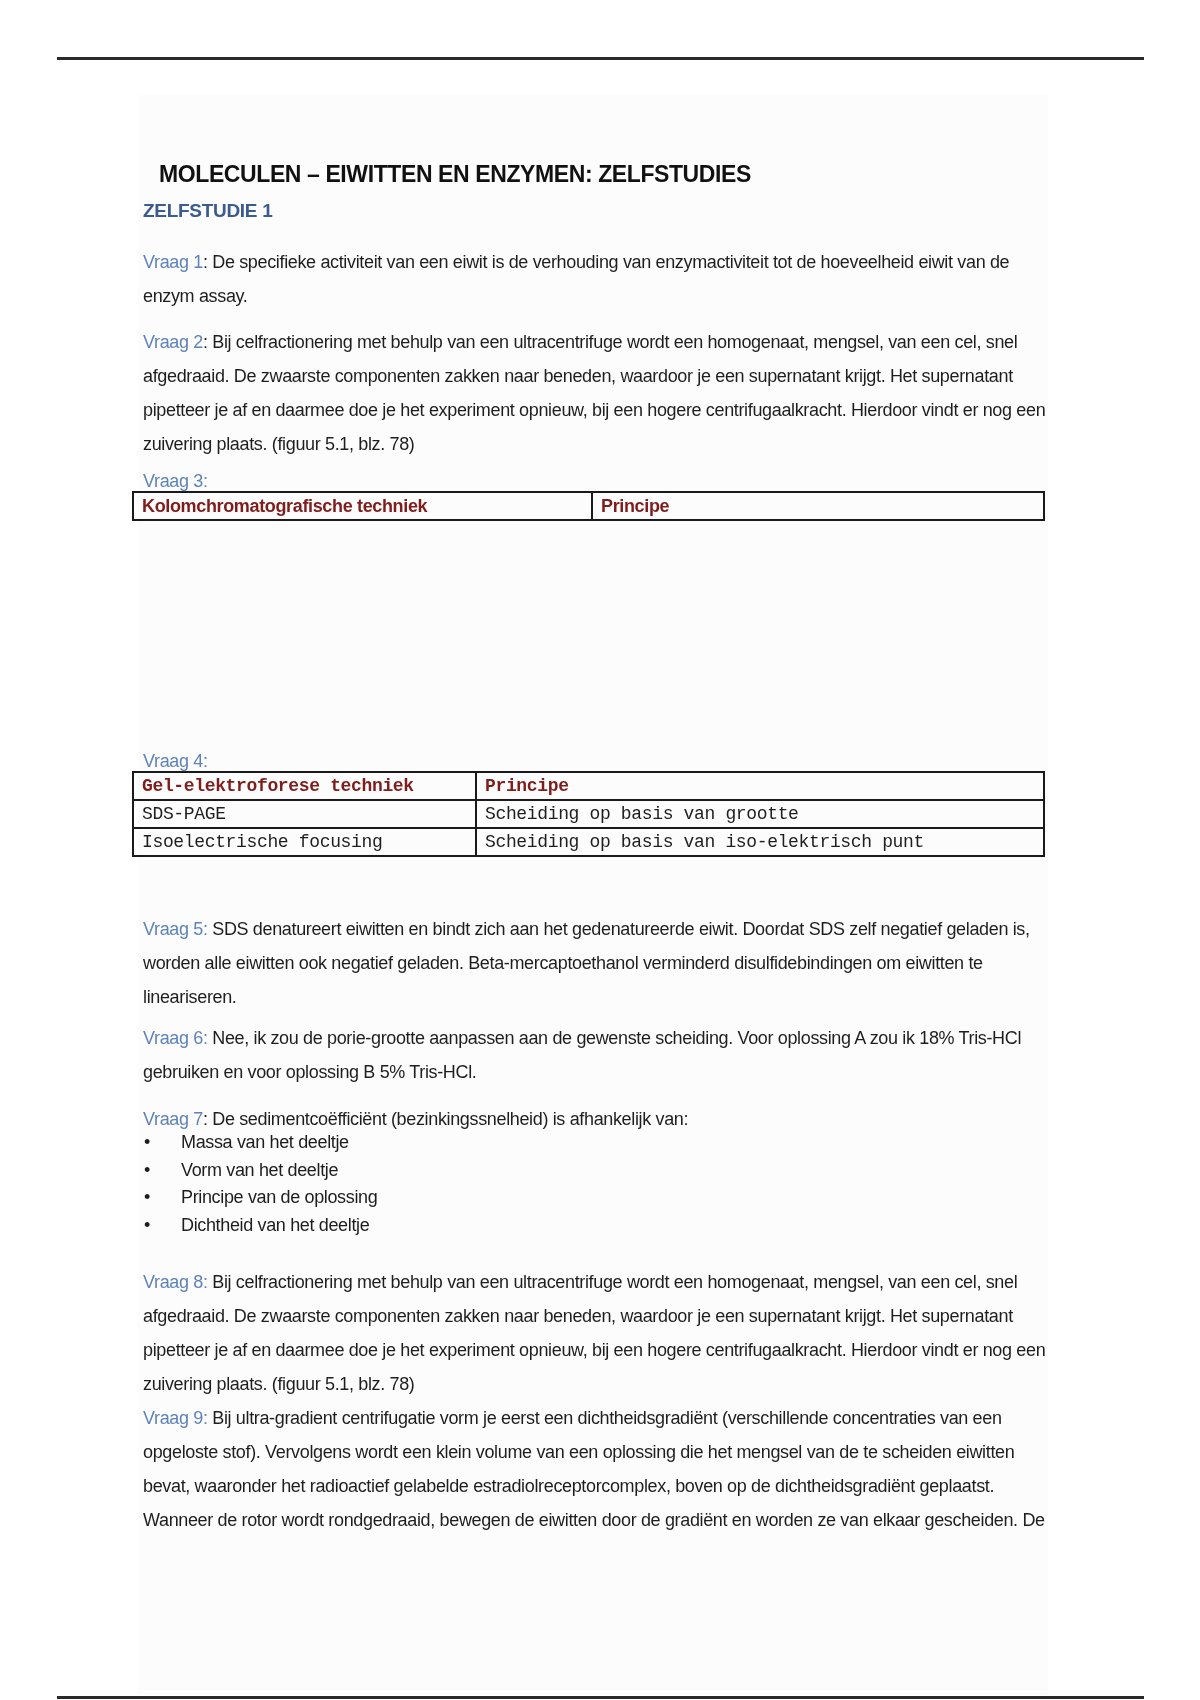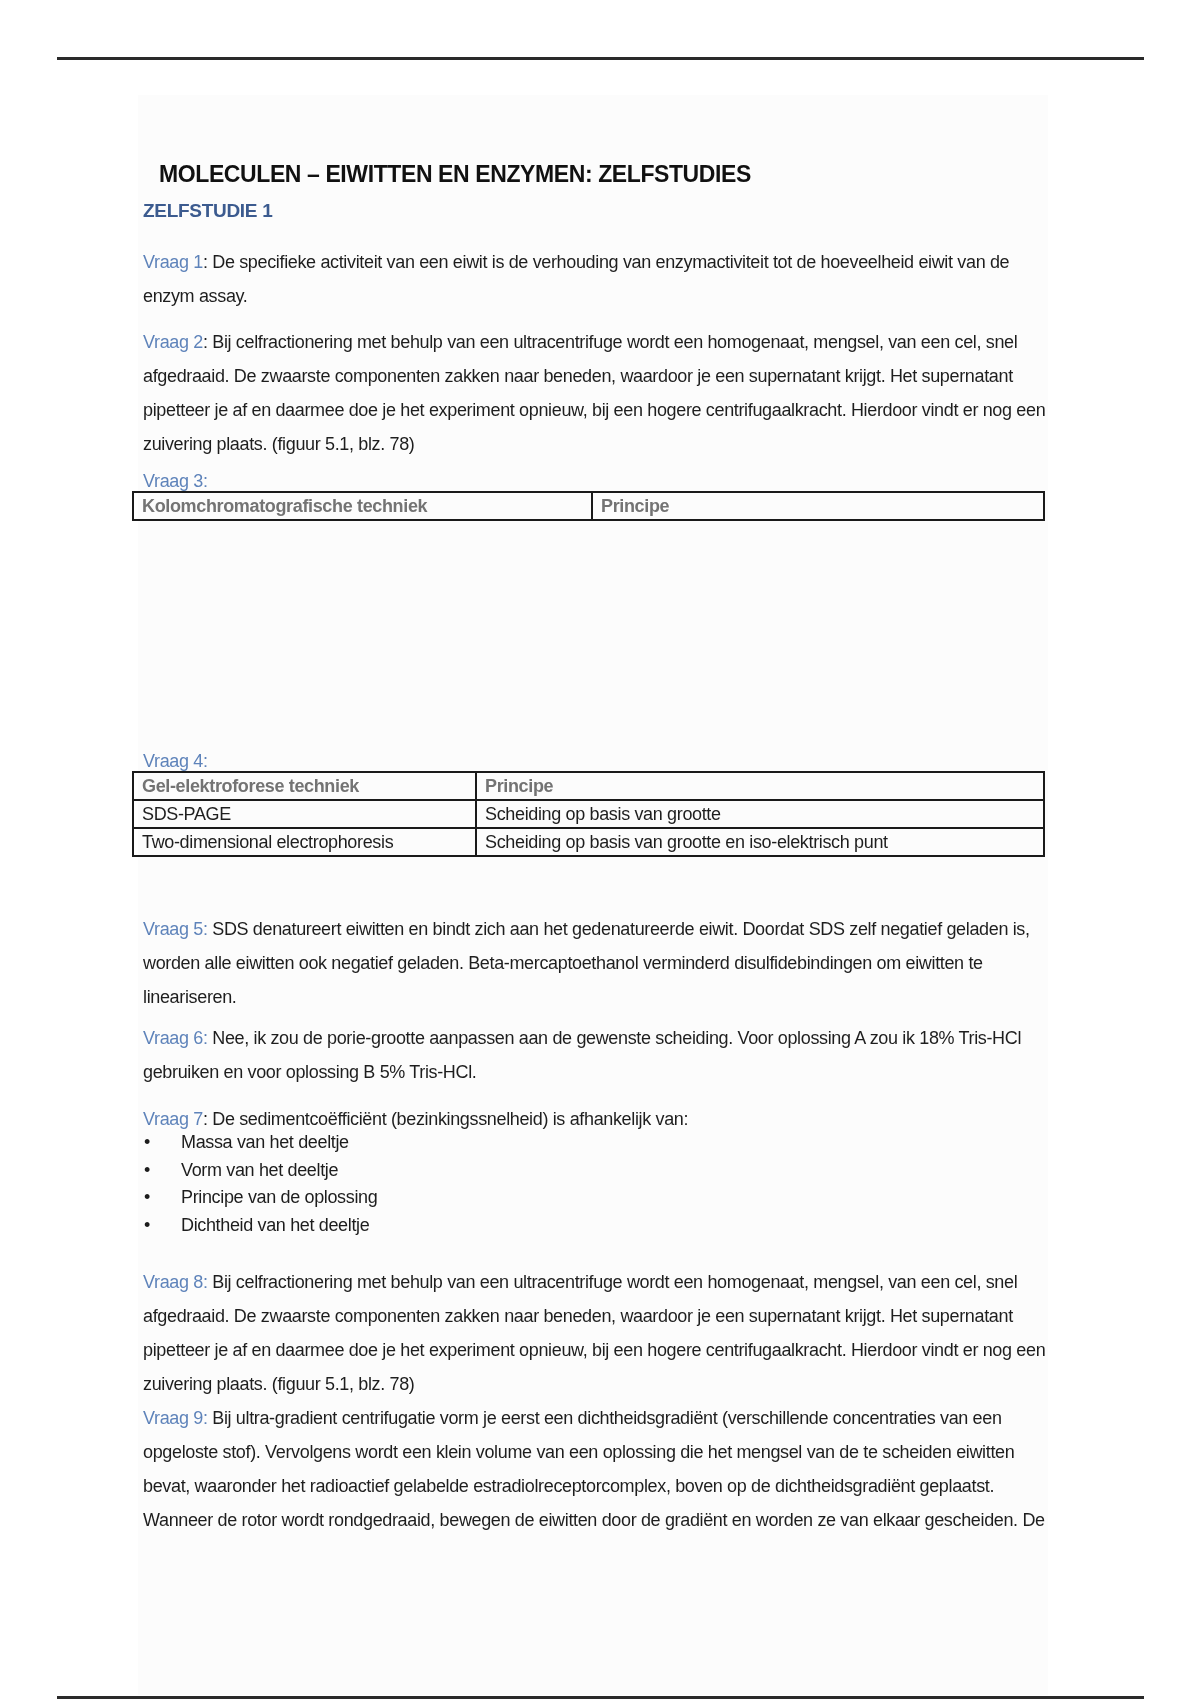--- a/index.html
+++ b/index.html
@@ -16,24 +16,24 @@
   .doc-title { position: absolute; left: 143px; top: 145px; font-size: 23px; font-weight: bold; letter-spacing: -0.4px; color: #111; margin: 16px; }
   .section-title { position: absolute; left: 143px; top: 200px; font-size: 19px; font-weight: bold; color: #3c5b8f; letter-spacing: -0.3px; margin: 0; }
 
   .para { position: absolute; left: 143px; width: 920px; font-size: 18px; line-height: 34px; margin: 0; letter-spacing: -0.35px; color: #1e1e1e; }
   .q-label { color: #5e83ba; }
 
   table.doc-table { position: absolute; border-collapse: collapse; font-size: 18px; letter-spacing: -0.35px; color: #1e1e1e; }
   table.doc-table td, table.doc-table th {
     border: 2px solid #1a1a1a; padding: 0 8px; text-align: left; vertical-align: top; line-height: 26px;
   }
-  table.doc-table th { font-weight: bold; color: #737373; }
+  table.doc-table th { font-weight: bold; color: #7f1d1d; }
   #t1 { left: 132px; top: 491px; width: 913px; }
   #t1 col.c1 { width: 459px; }
-  #t2 { left: 132px; top: 771px; width: 913px; }
+  #t2 { left: 132px; top: 771px; width: 913px; font-family: Liberation Mono, monospace; }
   #t2 col.c1 { width: 343px; }
 
   ul.bullets { position: absolute; left: 143px; top: 1122px; margin: 0; padding: 0; list-style: none; font-size: 18px; line-height: 27.5px; letter-spacing: -0.35px; }
   ul.bullets li { position: relative; padding-left: 38px; }
   ul.bullets li .dot { position: absolute; left: 1px; top: 0; }
 </style>
 </head>
 <body>
 
 <div class="rule top"></div>
@@ -75,22 +75,22 @@
       <th>Gel-elektroforese techniek</th>
       <th>Principe</th>
     </tr>
   </thead>
   <tbody>
     <tr>
       <td>SDS-PAGE</td>
       <td>Scheiding op basis van grootte</td>
     </tr>
     <tr>
-      <td>Two-dimensional electrophoresis</td>
-      <td>Scheiding op basis van grootte en iso-elektrisch punt</td>
+      <td>Isoelectrische focusing</td>
+      <td>Scheiding op basis van iso-elektrisch punt</td>
     </tr>
   </tbody>
 </table>
 
 <p class="para" style="top:912px"><span class="q-label">Vraag 5:</span><span> </span><span>SDS denatureert eiwitten en bindt zich aan het gedenatureerde eiwit. Doordat SDS zelf negatief geladen is, worden alle eiwitten ook negatief geladen. Beta-mercaptoethanol verminderd disulfidebindingen om eiwitten te lineariseren.</span></p>
 
 <p class="para" style="top:1021px"><span class="q-label">Vraag 6:</span><span> </span><span>Nee, ik zou de porie-grootte aanpassen aan de gewenste scheiding. Voor oplossing A zou ik 18% Tris-HCl gebruiken en voor oplossing B 5% Tris-HCl.</span></p>
 
 <p class="para" style="top:1102px"><span class="q-label">Vraag 7</span><span>: </span><span>De sedimentcoëfficiënt (bezinkingssnelheid) is afhankelijk van:</span></p>
 

